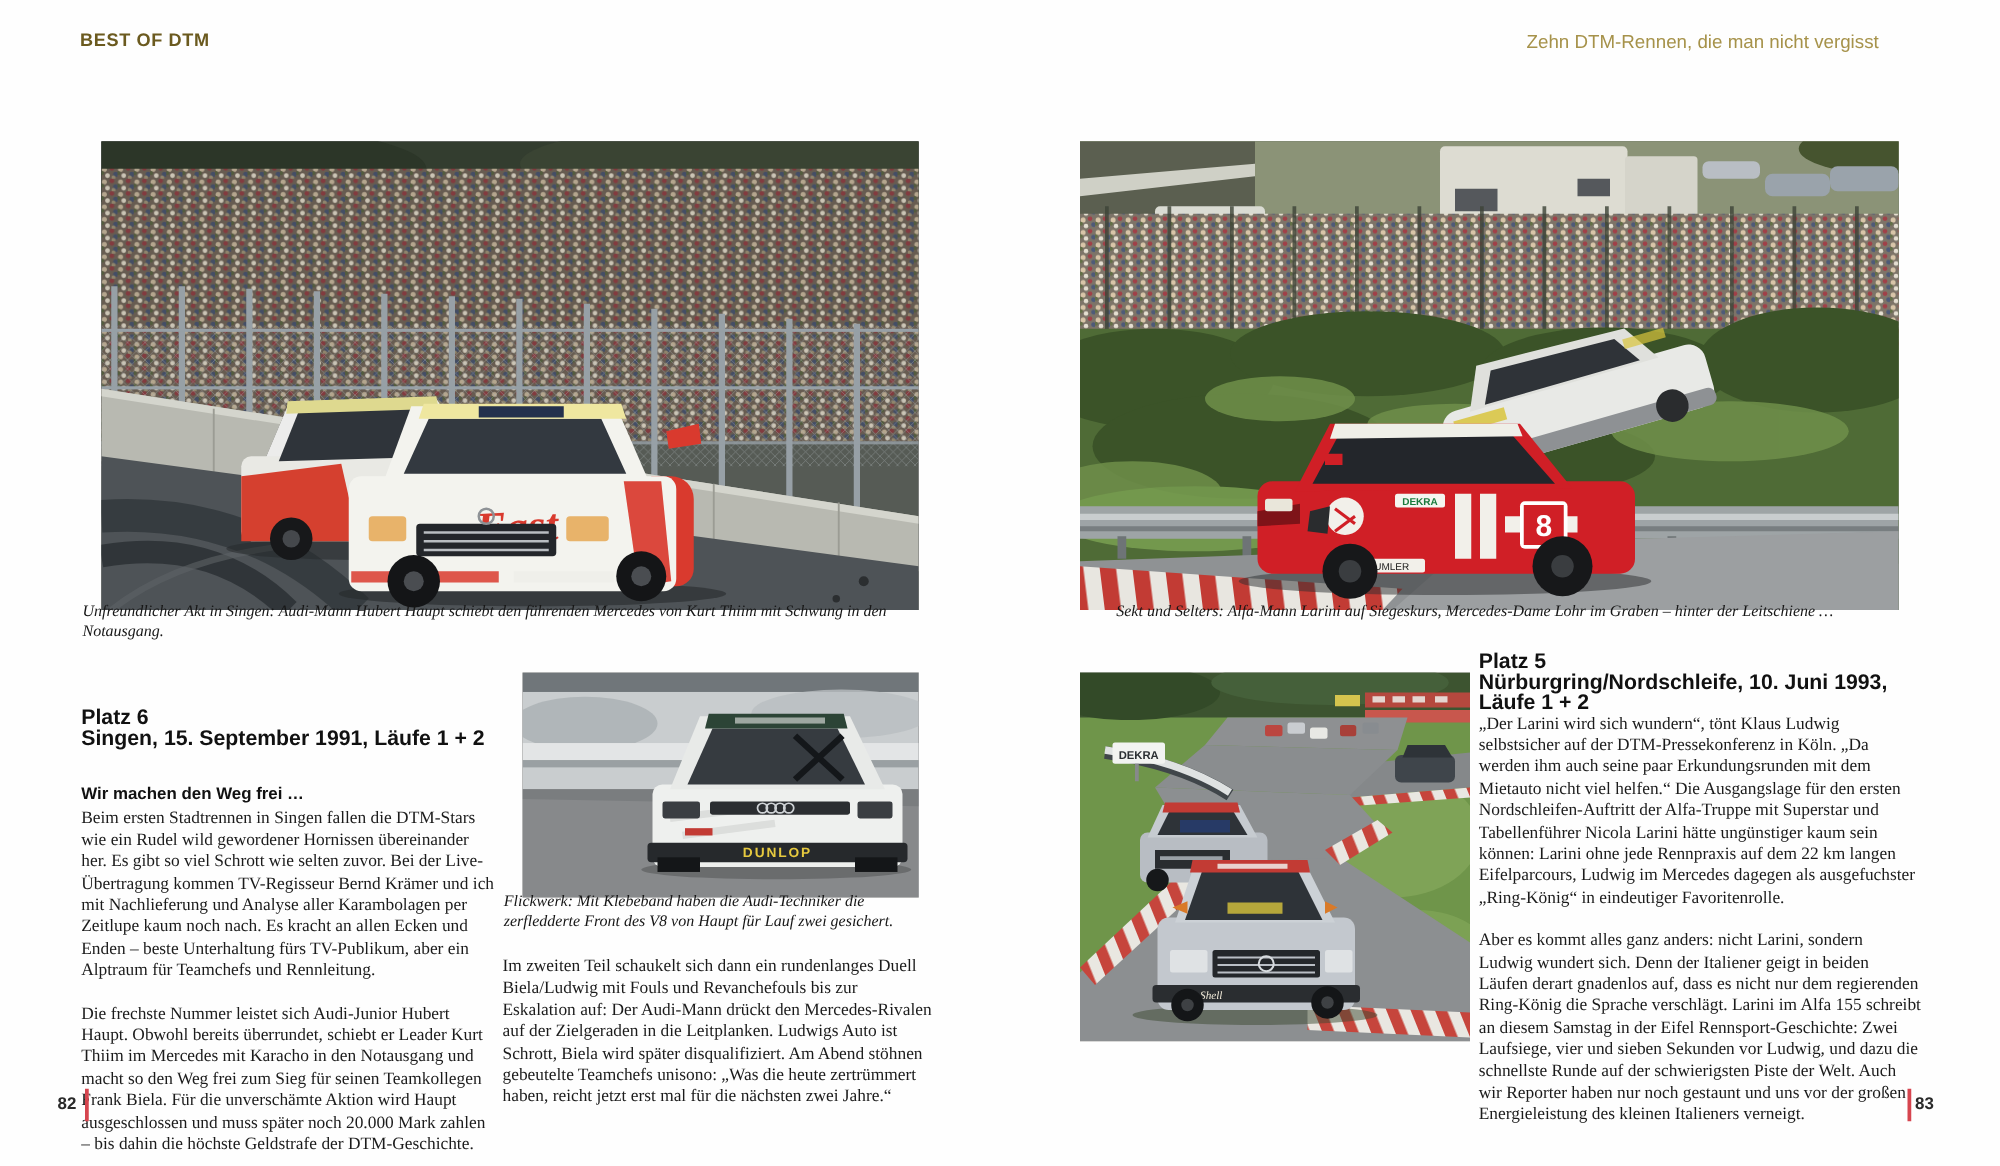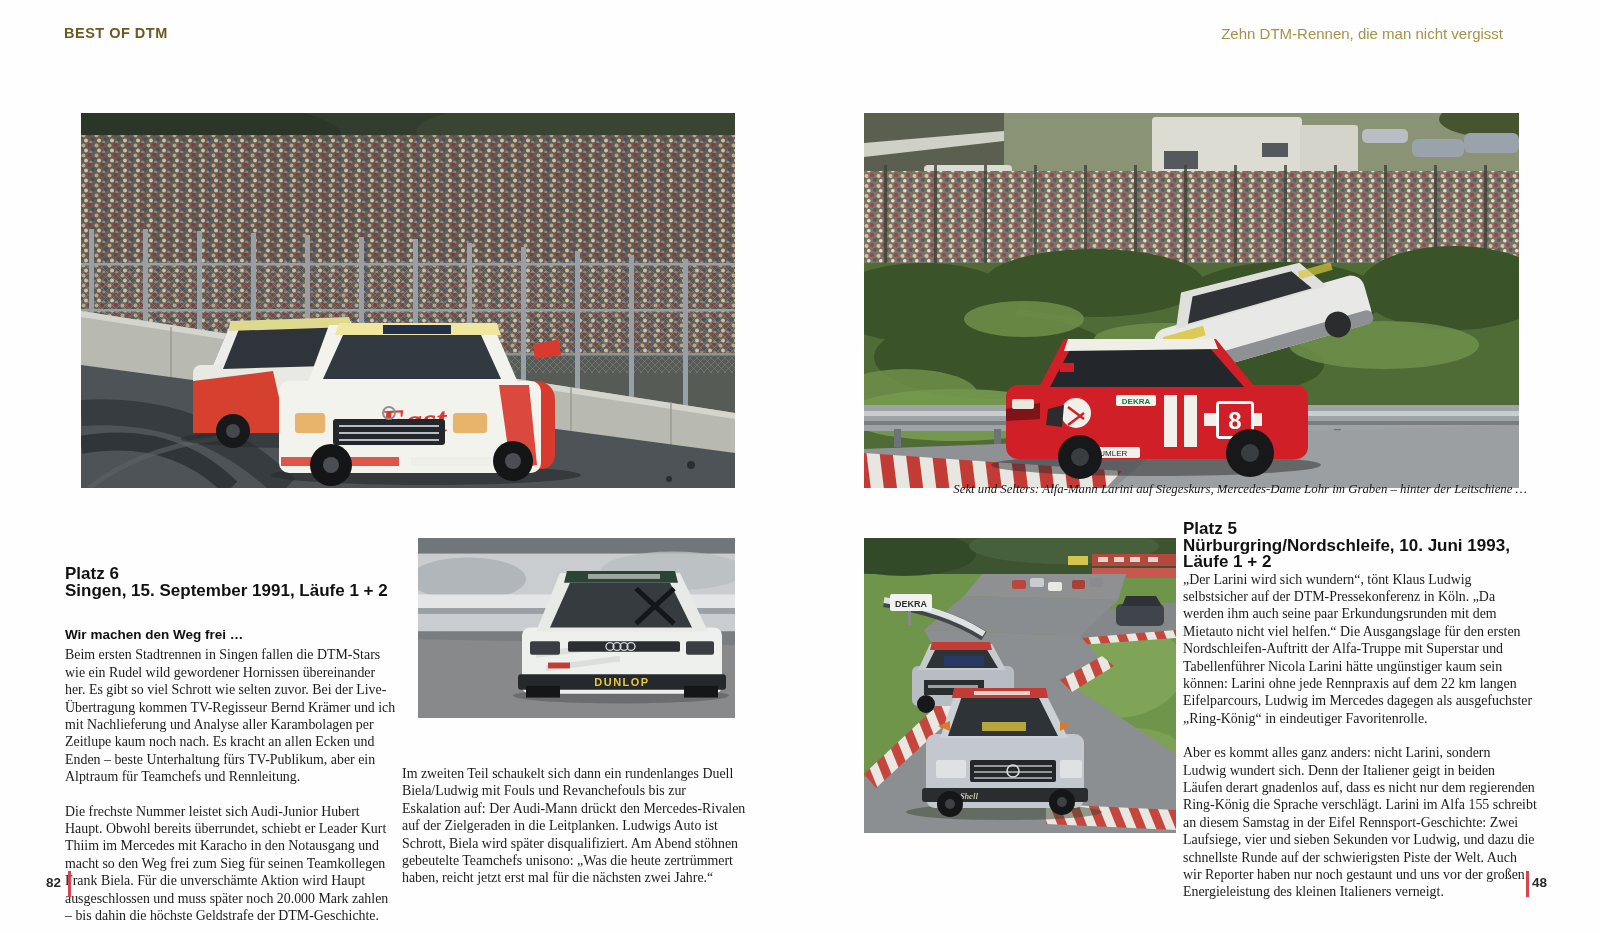--- a/index.html
+++ b/index.html
@@ -9,21 +9,21 @@
   .hdr-left{left:64px;font-weight:bold;font-size:14.5px;letter-spacing:.5px;color:#6b5a1f;}
   .hdr-right{right:97px;font-size:15px;color:#a6924a;}
   figure.ph{position:absolute;margin:16px;overflow:hidden;background:#777;}
   figure.ph svg{display:block;width:100%;height:100%;}
   .ph1{left:65px;top:97px;width:654px;height:375px;}
   .ph2{left:848px;top:97px;width:655px;height:375px;}
   .ph3{left:402px;top:522px;width:317px;height:180px;}
   .ph4{left:848px;top:522px;width:312px;height:295px;}
   .cap{position:absolute;font-style:italic;font-size:12.8px;line-height:16px;color:#161616;}
   .cap1{left:66px;top:481px;width:690px;}
-  .cap2{left:837px;top:481px;width:690px;text-align:right;}
+  .cap2{left:893px;top:481px;width:690px;}
   .cap3{left:403px;top:713px;width:334px;}
   .cap4{left:849px;top:825px;width:308px;}
   .col{position:absolute;font-size:13.9px;line-height:17.4px;}
   .col1{left:65px;top:566px;width:332px;}
   .colm{left:402px;top:765px;width:346px;}
   .col2{left:1183px;top:521px;width:354px;}
   .rank,.event{font-family:"Liberation Sans",sans-serif;font-size:17px;line-height:16.5px;
                font-weight:bold;color:#111;}
   .subhead{font-family:"Liberation Sans",sans-serif;font-size:13.5px;font-weight:bold;color:#111;
            margin:27px 0 3px 0;}
@@ -140,20 +140,21 @@
         <rect x="372" y="300" width="34" height="20" rx="3" fill="#e8b36a"></rect>
         <rect x="200" y="344" width="118" height="9" fill="#d93a2e" opacity="0.85"></rect>
         <rect x="330" y="344" width="80" height="9" fill="#efefea"></rect>
         <circle cx="250" cy="352" r="21" fill="#141517"></circle>
           <circle cx="432" cy="348" r="20" fill="#141517"></circle>
         <circle cx="250" cy="352" r="8" fill="#4a4d51"></circle>
           <circle cx="432" cy="348" r="8" fill="#4a4d51"></circle>
       </g>
     </svg>
   </figure>
+  <figcaption class="cap cap1">Unfreundlicher Akt in Singen: Audi-Mann Hubert Haupt schiebt den führenden Mercedes von Kurt Thiim mit Schwung in den Notausgang.</figcaption>
 
   <figure class="ph ph2">
     <svg viewBox="0 0 655 375" preserveAspectRatio="none">
       <defs>
         <pattern id="cr2" width="12" height="10" patternUnits="userSpaceOnUse">
           <rect width="12" height="10" fill="#7d7468"></rect>
           <circle cx="2.5" cy="3" r="2" fill="#d8c5a8"></circle>
           <circle cx="8" cy="2" r="1.9" fill="#a04048"></circle>
           <circle cx="10.8" cy="6.8" r="1.9" fill="#4e5a78"></circle>
           <circle cx="4.8" cy="7.8" r="1.8" fill="#e4ded0"></circle>
@@ -309,20 +310,21 @@
         <rect x="112" y="106" width="30" height="14" rx="2" fill="#3a3e42"></rect>
         <rect x="268" y="106" width="28" height="14" rx="2" fill="#3a3e42"></rect>
         <rect x="130" y="128" width="22" height="6" fill="#c23b34"></rect>
         <rect x="100" y="140" width="208" height="16" rx="3" fill="#26292c"></rect>
         <text x="204" y="152" font-family="Liberation Sans, sans-serif" font-size="11" font-weight="bold" letter-spacing="1.5" fill="#e6c93f" text-anchor="middle">DUNLOP</text>
         <rect x="108" y="152" width="34" height="12" fill="#141618"></rect>
         <rect x="266" y="152" width="34" height="12" fill="#141618"></rect>
       </g>
     </svg>
   </figure>
+  <figcaption class="cap cap3">Flickwerk: Mit Klebeband haben die Audi-Techniker die zerfledderte Front des V8 von Haupt für Lauf zwei gesichert.</figcaption>
 
   <div class="col colm">
     <p>Im zweiten Teil schaukelt sich dann ein rundenlanges Duell Biela/Ludwig mit Fouls und Revanchefouls bis zur Eskalation auf: Der Audi-Mann drückt den Mercedes-Rivalen auf der Zielgeraden in die Leitplanken. Ludwigs Auto ist Schrott, Biela wird später disqualifiziert. Am Abend stöhnen gebeutelte Teamchefs unisono: „Was die heute zertrümmert haben, reicht jetzt erst mal für die nächsten zwei Jahre.“</p>
   </div>
 
   <figure class="ph ph4">
     <svg viewBox="0 0 312 295" preserveAspectRatio="none">
       <defs>
         <pattern id="st4" width="18" height="12" patternUnits="userSpaceOnUse" patternTransform="rotate(-22)">
           <rect width="18" height="12" fill="#e9e7e1"></rect>
@@ -414,15 +416,15 @@
   <div class="col col2">
     <div class="rank">Platz 5</div>
     <div class="event">Nürburgring/Nordschleife, 10. Juni 1993, Läufe 1 + 2</div>
     <p>„Der Larini wird sich wundern“, tönt Klaus Ludwig selbstsicher auf der DTM-Pressekonferenz in Köln. „Da werden ihm auch seine paar Erkundungsrunden mit dem Mietauto nicht viel helfen.“ Die Ausgangslage für den ersten Nordschleifen-Auftritt der Alfa-Truppe mit Superstar und Tabellenführer Nicola Larini hätte ungünstiger kaum sein können: Larini ohne jede Rennpraxis auf dem 22 km langen Eifelparcours, Ludwig im Mercedes dagegen als ausgefuchster „Ring-König“ in eindeutiger Favoritenrolle.</p>
     <p>Aber es kommt alles ganz anders: nicht Larini, sondern Ludwig wundert sich. Denn der Italiener geigt in beiden Läufen derart gnadenlos auf, dass es nicht nur dem regierenden Ring-König die Sprache verschlägt. Larini im Alfa 155 schreibt an diesem Samstag in der Eifel Rennsport-Geschichte: Zwei Laufsiege, vier und sieben Sekunden vor Ludwig, und dazu die schnellste Runde auf der schwierigsten Piste der Welt. Auch wir Reporter haben nur noch gestaunt und uns vor der großen Energieleistung des kleinen Italieners verneigt.</p>
   </div>
 
   <div class="pagenum pn-left">82</div>
   <div class="redbar rb-left"></div>
   <div class="redbar rb-right"></div>
-  <div class="pagenum pn-right">48</div>
+  <div class="pagenum pn-right">83</div>
 
 </div>
 
 </body></html>

